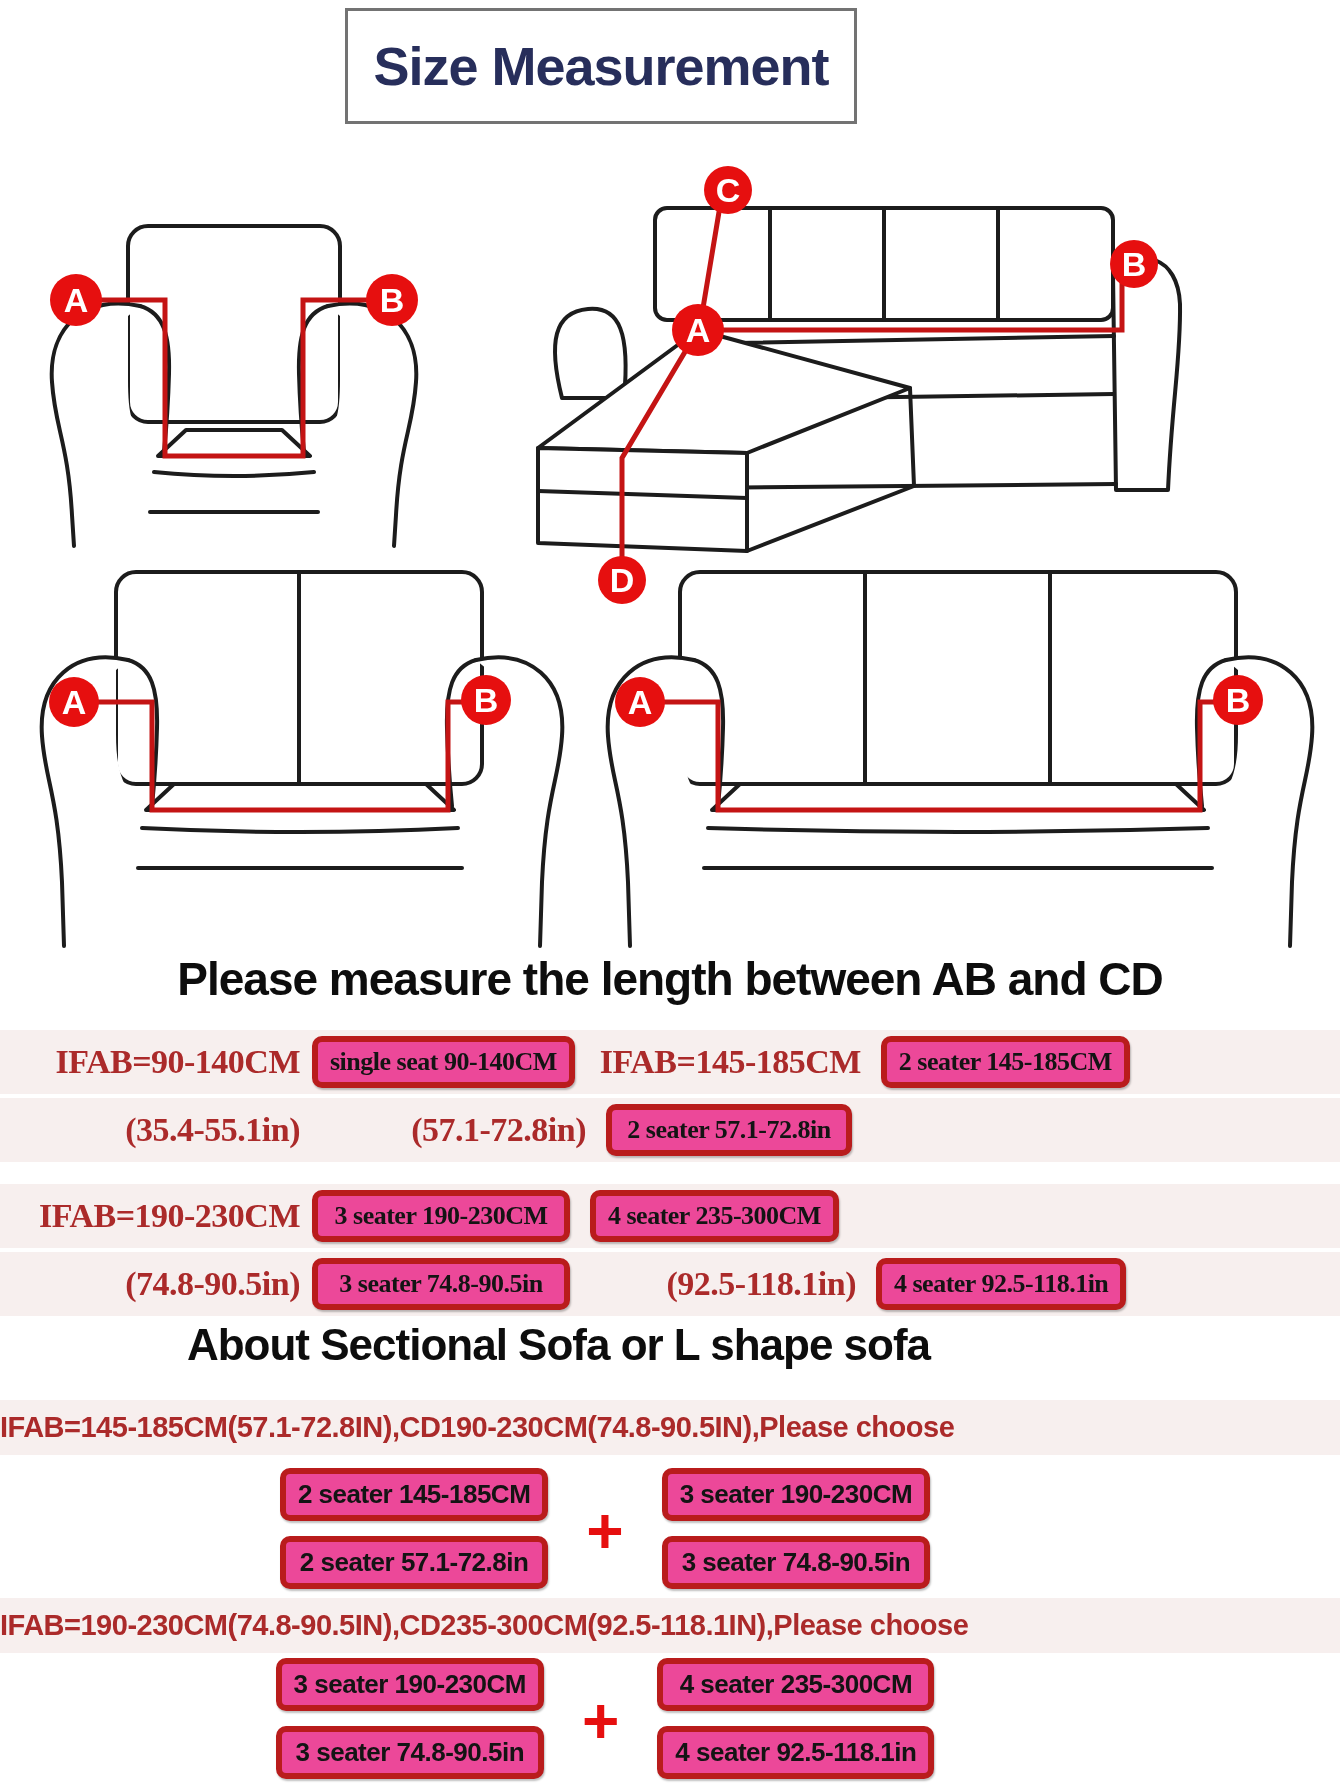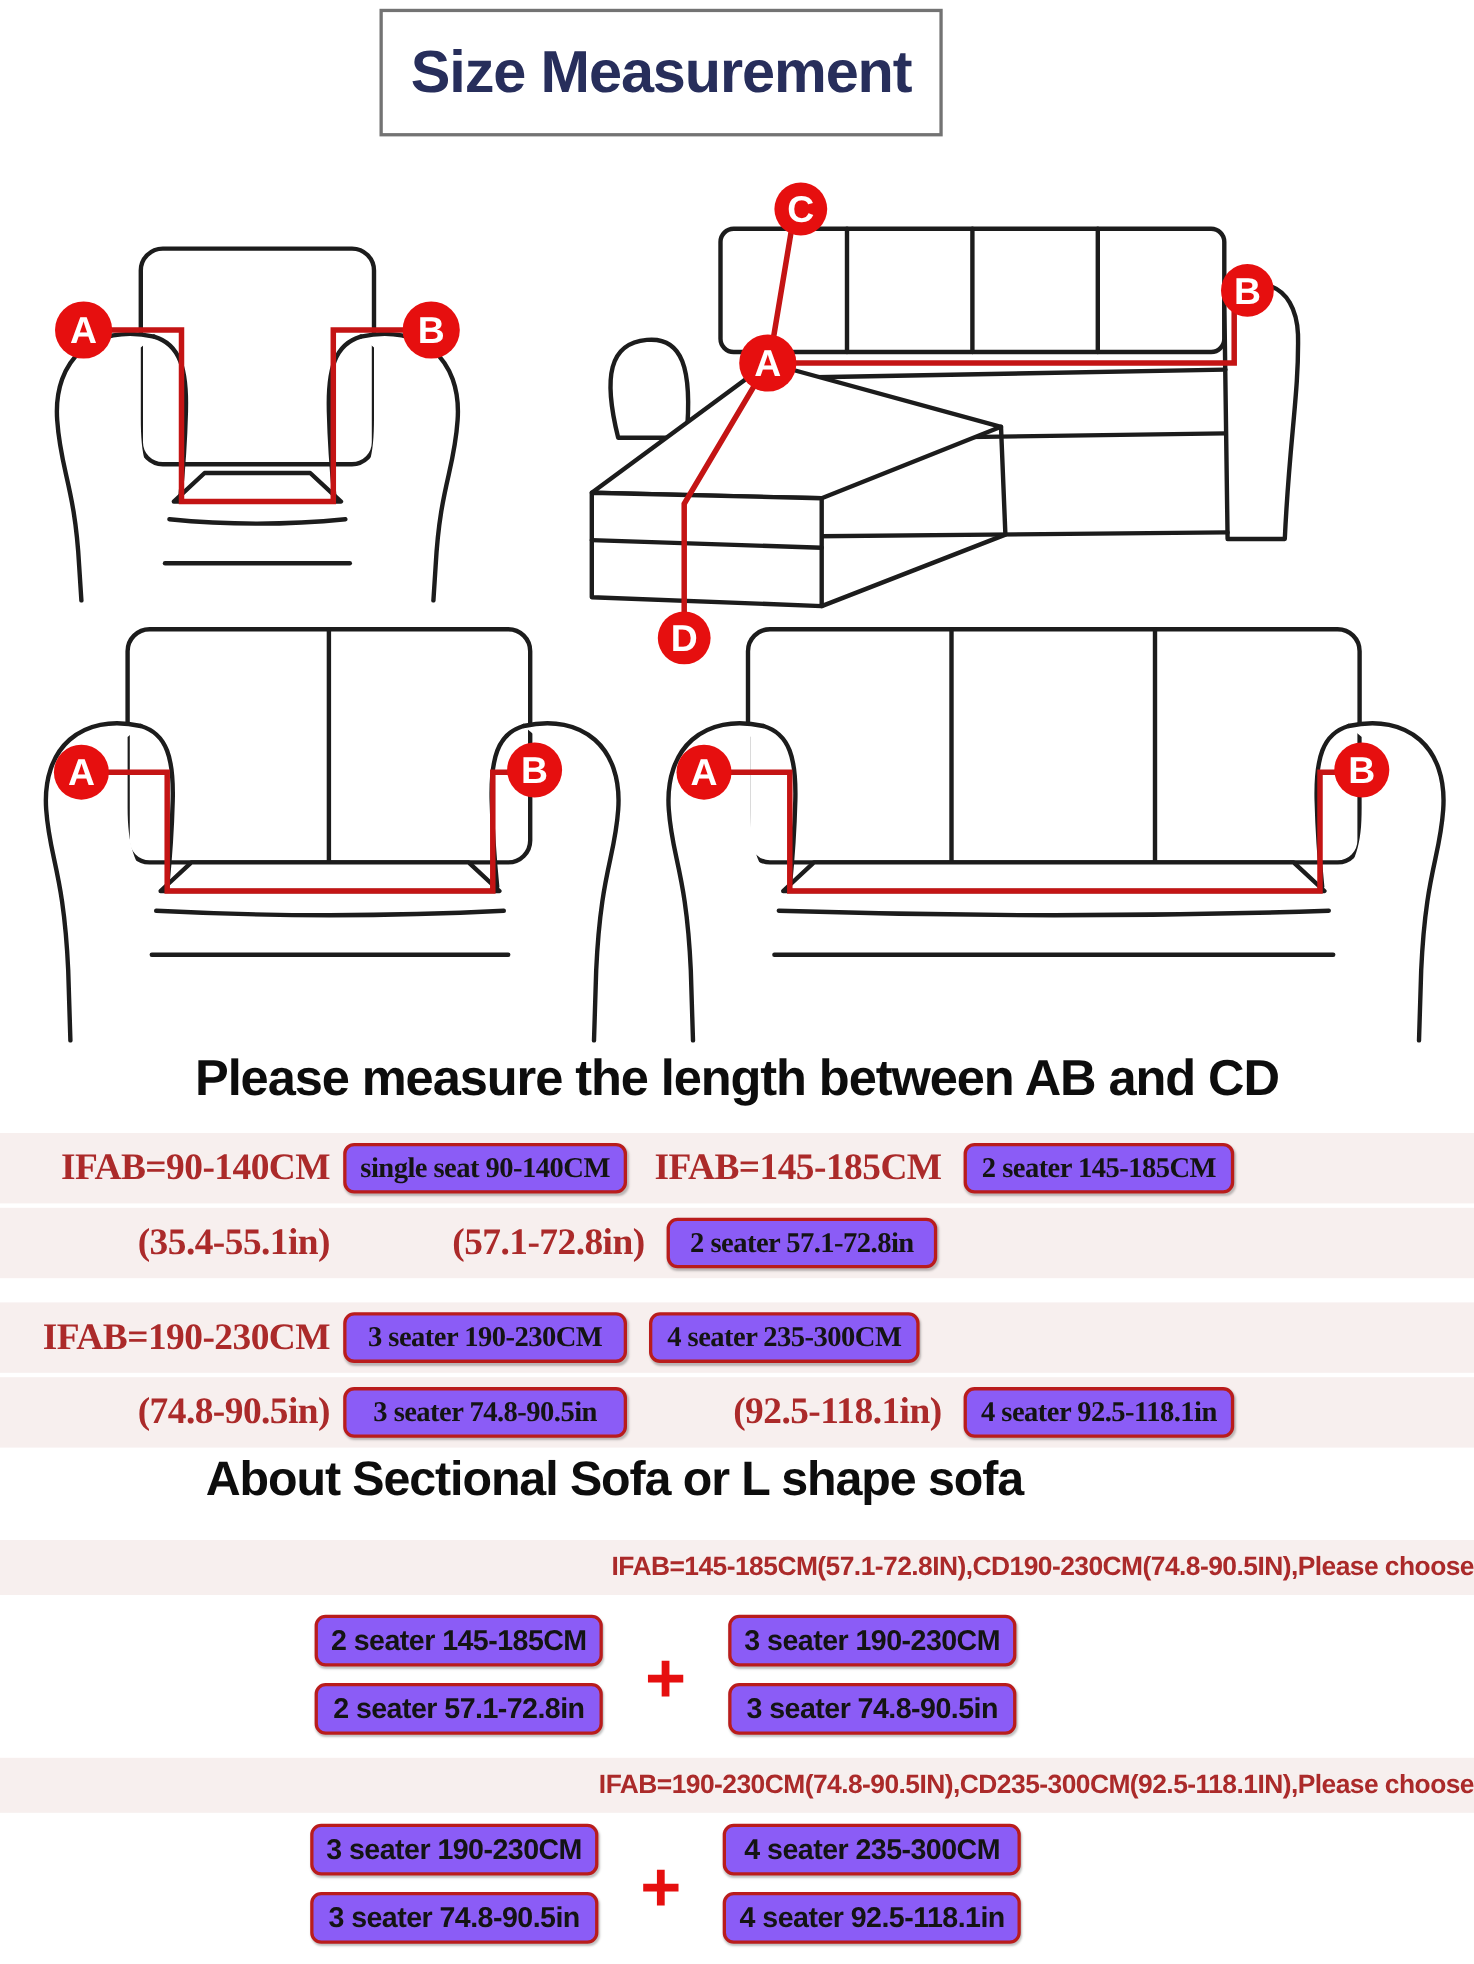--- a/index.html
+++ b/index.html
@@ -26,29 +26,29 @@
                    font-size:46px;font-weight:bold;color:#0d0d0d;letter-spacing:-1px;}
   .sectional-heading{position:absolute;left:0;top:1320px;width:1117px;text-align:center;
                      font-size:44px;font-weight:bold;color:#0d0d0d;letter-spacing:-1px;}
 
   
   .size-row{position:absolute;left:0;width:1340px;height:64px;display:flex;align-items:center;
             background:#f7efee;font-family:Liberation Serif, serif;}
   .slabel{color:#ab2a2a;font-weight:bold;font-size:34px;letter-spacing:-0.5px;}
   .sl1{width:300px;text-align:right;}
   .sl2{width:286px;text-align:right;}
-  .gbox{background:#8b5cf6;border:3px solid #b91c1c;border-radius:10px;padding:5px 12px;
+  .gbox{background:#ec4899;border:6px solid #b91c1c;border-radius:10px;padding:5px 12px;
         font-size:26px;font-weight:bold;color:#141414;text-align:center;box-sizing:border-box;
         box-shadow:1px 2px 2px rgba(0,0,0,0.25);letter-spacing:-0.5px;}
   .sb1{margin-left:12px;min-width:258px;}
   .sb2{margin-left:20px;min-width:246px;}
 
   
-  .redline{position:absolute;left:0;width:1340px;text-align:right;background:#f7efee;
-           color:#ab2a2a;font-weight:bold;font-size:24px;padding:11px 0;letter-spacing:-0.5px;}
+  .redline{position:absolute;left:0;width:1340px;text-align:left;background:#f7efee;
+           color:#ab2a2a;font-weight:bold;font-size:29px;padding:11px 0;letter-spacing:-0.5px;}
 
   
   .combo{position:absolute;left:0;width:1210px;display:flex;justify-content:center;
          align-items:center;gap:38px;}
   .combo-col{display:flex;flex-direction:column;gap:15px;}
   .combo-col .gbox{min-width:258px;}
   .plus{color:#e60f0f;font-size:64px;font-weight:bold;line-height:1;margin-top:4px;}
 </style>
 </head>
 <body>

